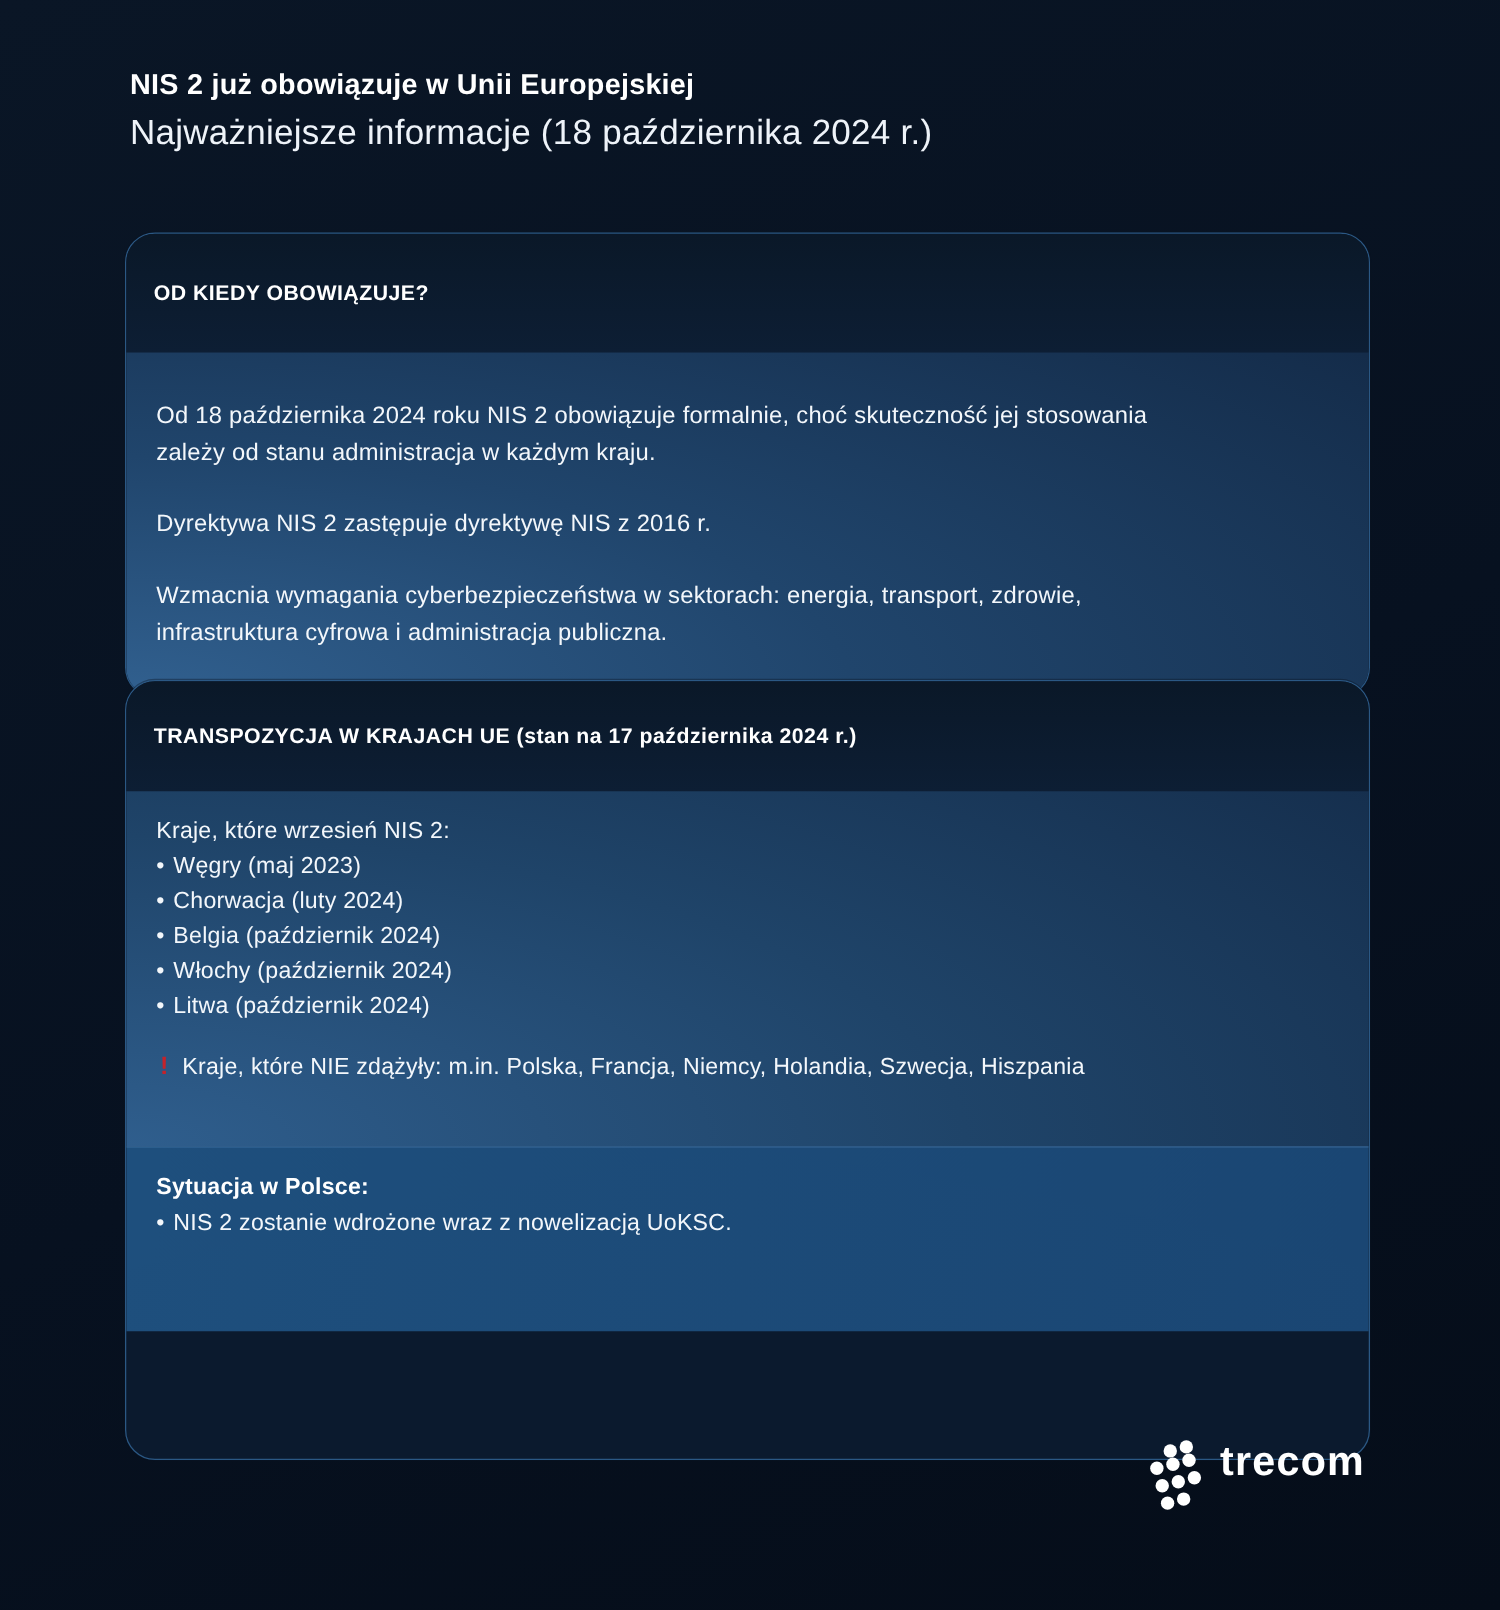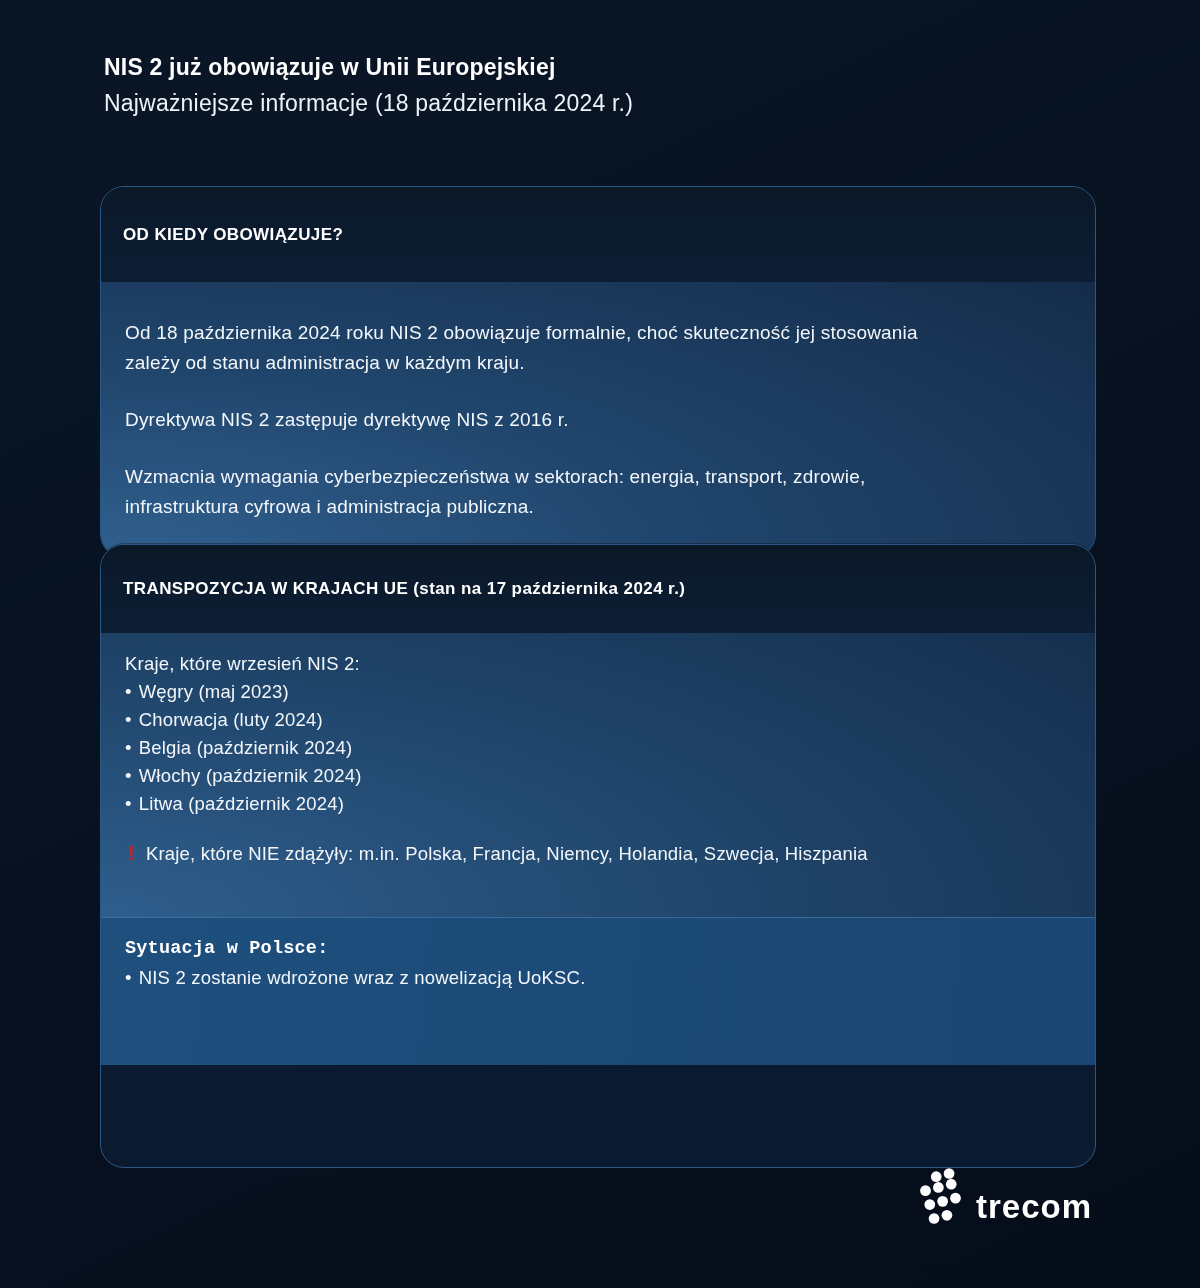--- a/index.html
+++ b/index.html
@@ -5,21 +5,21 @@
   html,body { margin:0; padding:0; background:#060f1c; }
   .page {
     position:relative; width:1200px; height:1288px; overflow:hidden;
     background:linear-gradient(155deg,#0a1626 0%,#071120 55%,#050d19 100%);
     font-family:"Liberation Sans", sans-serif; color:var(--text_light,#f3f7fb);
   }
 
   
   .page-header { position:absolute; left:104px; top:54px; }
   .page-title { margin:0; font-size:23px; font-weight:700; color:#ffffff; letter-spacing:.2px; }
-  .page-subtitle { margin:9px 0 0; font-size:23px; font-weight:400; color:#eef3f9; letter-spacing:.2px; }
+  .page-subtitle { margin:9px 0 0; font-size:28px; font-weight:400; color:#eef3f9; letter-spacing:.2px; }
 
   
   .card {
     position:absolute; left:100px; width:996px; box-sizing:border-box;
     border:1px solid var(--card_border,#2b5884); border-radius:24px; overflow:hidden;
     background:#0b1a2e; box-shadow:0 0 0 1px rgba(10,20,35,.4);
   }
   .card-header {
     display:flex; align-items:center; padding:0 22px;
     background:linear-gradient(180deg,#0a1828 0%,#0d1e34 100%);
@@ -47,24 +47,24 @@
 
   .warning-line { display:flex; align-items:baseline; gap:11px; margin-top:21px; padding-left:3px; }
   .exclamation { color:var(--warning_red,#c4232b); font-weight:700; font-size:20px; }
 
   .poland-panel {
     height:148px; box-sizing:border-box; padding:16px 24px 0;
     background:linear-gradient(95deg,#1e4f7d 0%,#1a4673 100%);
     border-top:1px solid rgba(130,190,245,.28);
     font-size:18.5px; line-height:29px; letter-spacing:.2px;
   }
-  .poland-label { font-weight:700; color:#ffffff;font-family:Liberation Mono, monospace; }
+  .poland-label { font-weight:700; color:#ffffff; }
 
   
-  .logo { position:absolute; left:918px; top:1150px; height:76px; display:flex; align-items:flex-end; gap:13px; }
+  .logo { position:absolute; left:918px; top:1150px; height:76px; display:flex; align-items:flex-start; gap:13px; }
   .logo svg { display:block; }
   .logo-text { font-size:33px; font-weight:700; letter-spacing:1px; color:#ffffff; }
 </style>
 </head>
 <body>
 
 <div class="page">
 
   <header class="page-header">
     <h1 class="page-title">NIS 2 już obowiązuje w Unii Europejskiej</h1>

